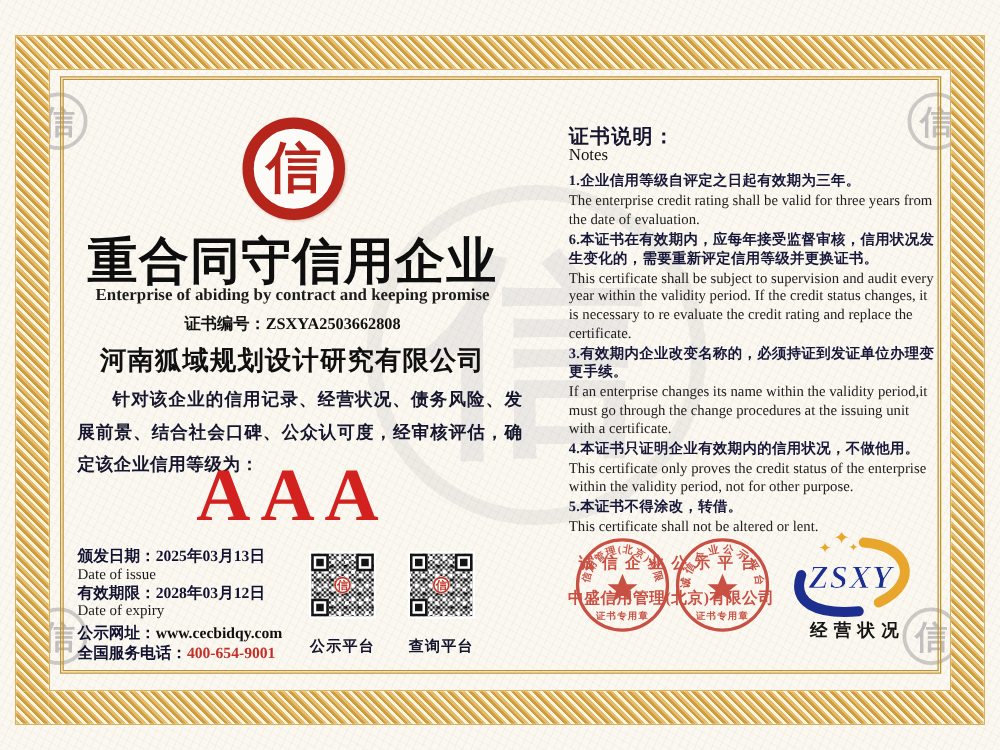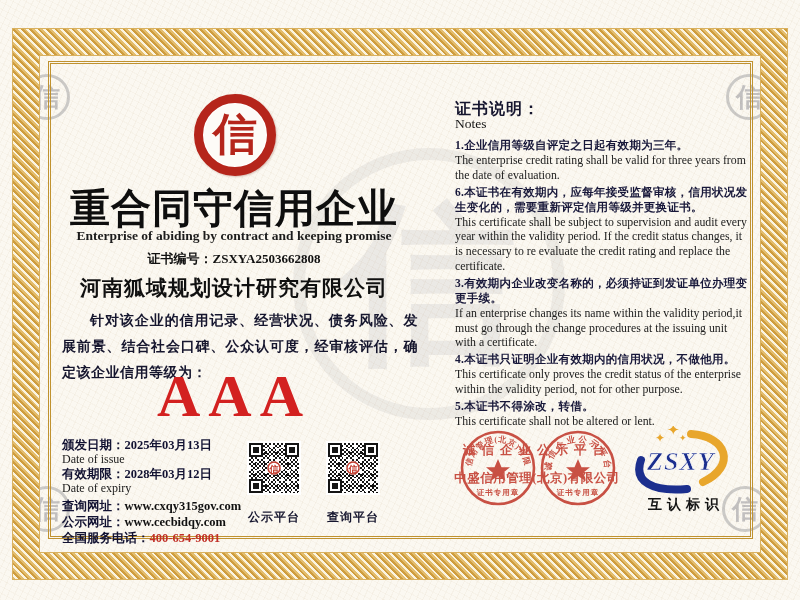--- a/index.html
+++ b/index.html
@@ -130,21 +130,20 @@
 
     <p class="body-text">针对该企业的信用记录、经营状况、债务风险、发展前景、结合社会口碑、公众认可度，经审核评估，确定该企业信用等级为：</p>
     <div class="rating">AAA</div>
 
     <div class="meta">
       <div class="m-zh"><span>颁发日期：</span><span>2025年03月13日</span></div>
       <div class="m-en">Date of issue</div>
       <div class="m-zh"><span>有效期限：</span><span>2028年03月12日</span></div>
       <div class="m-en">Date of expiry</div>
       <div class="m-gap"></div>
-      <div class="m-url"><span>查询网址：</span><span class="val">www.cxqy315gov.com</span></div>
       <div class="m-url"><span>公示网址：</span><span class="val">www.cecbidqy.com</span></div>
       <div class="m-url"><span>全国服务电话：</span><span class="m-red">400-654-9001</span></div>
     </div>
 
     <div class="qr-group">
       <div class="qr-fig">
         <svg viewBox="0 0 54 54">
           <defs>
             <pattern id="qp1" width="4" height="4" patternUnits="userSpaceOnUse">
               <rect width="4" height="4" fill="#fff"></rect>
@@ -245,17 +244,17 @@
 
     <div class="zsxy">
       <svg viewBox="0 0 118 68">
         <path d="M14 34 C 6 56, 26 66, 60 63" fill="none" stroke="#1c2f8e" stroke-width="8" stroke-linecap="round"></path>
         <path d="M64 8 C 100 10, 110 40, 76 56" fill="none" stroke="#e8a62c" stroke-width="8" stroke-linecap="round"></path>
         <text x="20" y="44" font-size="26" font-weight="bold" font-style="italic" fill="#1c2f8e" letter-spacing="1" stroke="#fff" stroke-width="0.6">ZSXY</text>
         <text x="28" y="16" font-size="12" fill="#e8a62c">✦</text>
         <text x="40" y="9" font-size="15" fill="#e8a62c">✦</text>
         <text x="52" y="15" font-size="9" fill="#e8a62c">✦</text>
       </svg>
-      <div class="zsxy-cap">互认标识</div>
+      <div class="zsxy-cap">经营状况</div>
     </div>
 
   </div>
 </div>
 
 </body></html>

